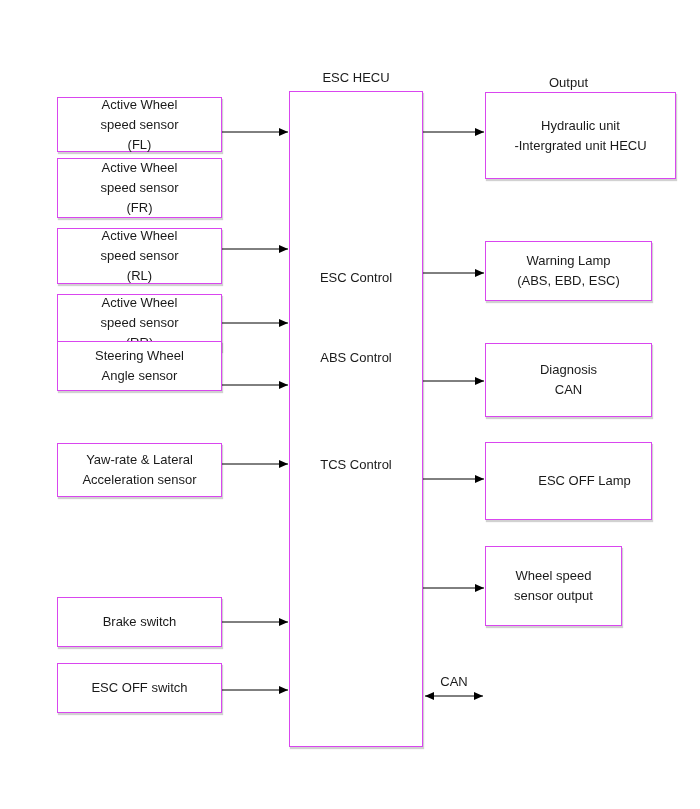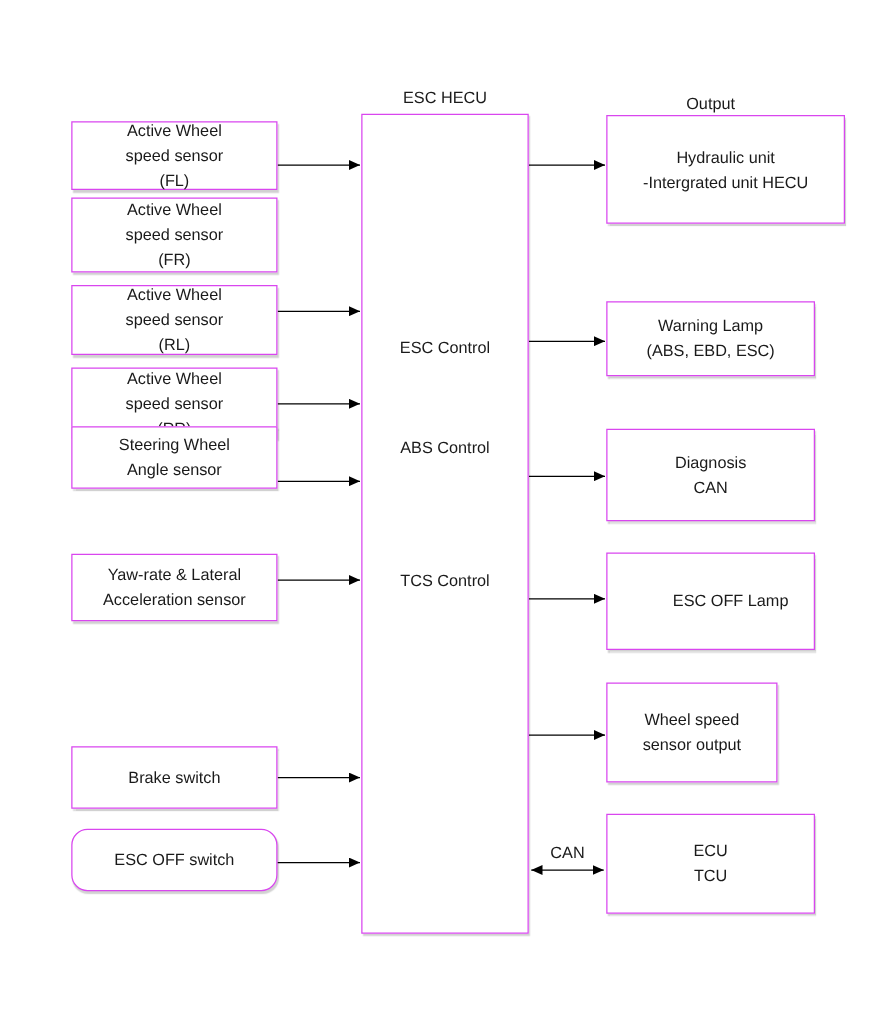--- a/index.html
+++ b/index.html
@@ -120,21 +120,21 @@
     <span>Steering Wheel</span>
     <span>Angle sensor</span>
   </div>
   <div class="box" style="left:57px; top:597px; width:165px; height:50px;">
     <span>Brake switch</span>
   </div>
   <div class="box" style="left:57px; top:443px; width:165px; height:54px;">
     <span>Yaw-rate &amp; Lateral</span>
     <span>Acceleration sensor</span>
   </div>
-  <div class="box" style="left:57px; top:663px; width:165px; height:50px;border-radius:13px;">
+  <div class="box" style="left:57px; top:663px; width:165px; height:50px;">
     <span>ESC OFF switch</span>
   </div>
 
   <div class="box" style="left:289px; top:91px; width:134px; height:656px;"></div>
   <div class="hecu-label" style="top:220px;margin-top:48px;">ESC Control</div>
   <div class="hecu-label" style="top:348px;">ABS Control</div>
   <div class="hecu-label" style="top:455px;">TCS Control</div>
 
   <div class="can-label">CAN</div>
 
@@ -150,18 +150,14 @@
     <span>Diagnosis</span>
     <span>CAN</span>
   </div>
   <div class="box" style="left:485px; top:442px; width:167px; height:78px;padding-left:32px;">
     <span>ESC OFF Lamp</span>
   </div>
   <div class="box" style="left:485px; top:546px; width:137px; height:80px;">
     <span>Wheel speed</span>
     <span>sensor output</span>
   </div>
-  <div class="box" style="left:485px; top:651px; width:167px; height:80px;">
-    <span>ECU</span>
-    <span>TCU</span>
-  </div>
 
 </div>
 
 </body></html>

